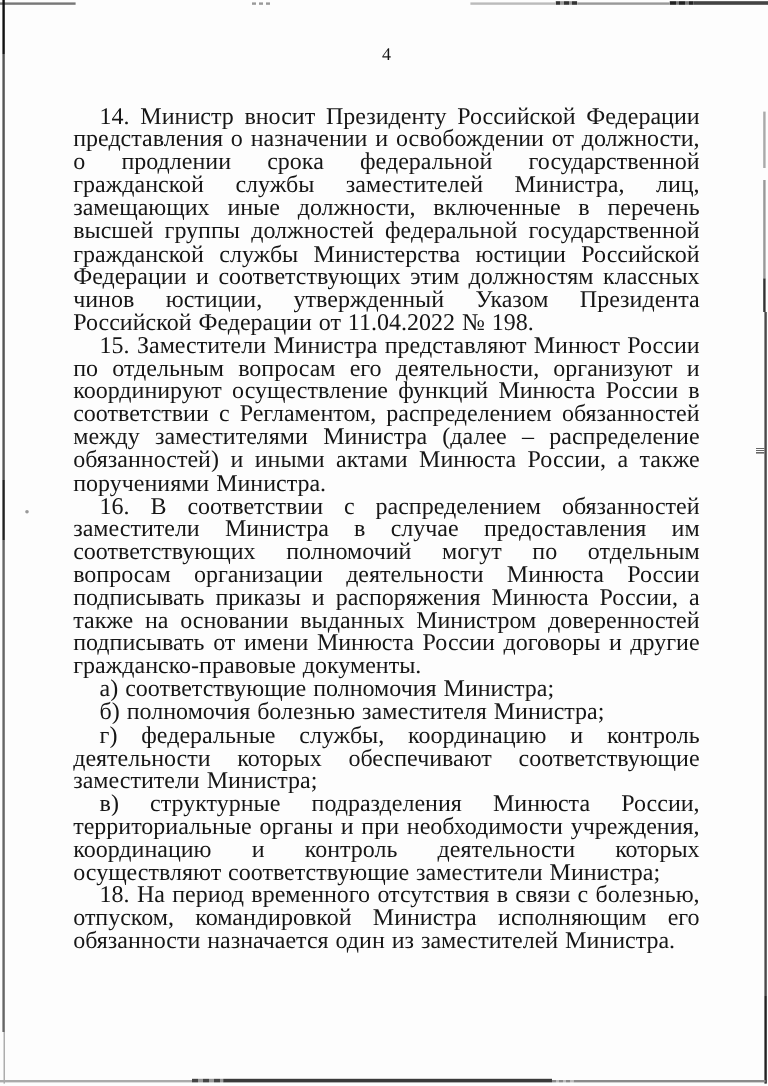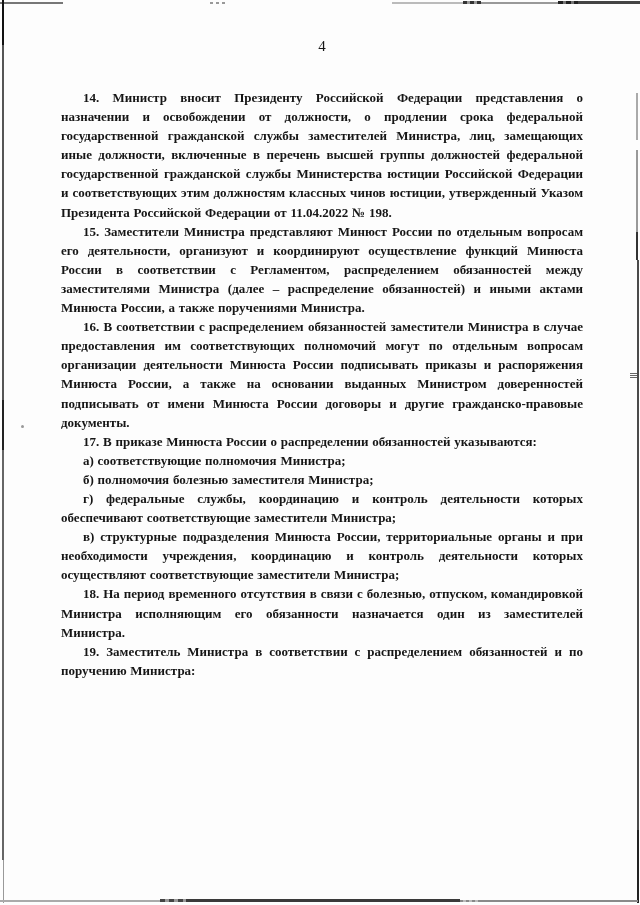--- a/index.html
+++ b/index.html
@@ -18,24 +18,23 @@
     left: 61px;
     width: 522px;
     text-align: center;
     font-size: 15px;
   }
   .body-text {
     position: absolute;
     left: 61px;
     top: 88px;
     width: 522px;
-    font-size: 13px;
+    font-size: 20px;
     line-height: 19.1px;
     text-align: justify;
-    font-weight: bold;
   }
   .body-text p {
     margin: 0;
     padding: 0;
     text-indent: 22px;
     word-spacing: 0.04em;
   }
   
   .art { position: absolute; pointer-events: none; }
   .t1 { left:0; top:2px; width:63px; height:2px; background:#777; }
@@ -73,27 +72,25 @@
 <body>
 
 <div class="page">
 
   <div class="page-number">4</div>
 
   <div class="body-text">
     <p>14. Министр вносит Президенту Российской Федерации представления о назначении и освобождении от должности, о продлении срока федеральной государственной гражданской службы заместителей Министра, лиц, замещающих иные должности, включенные в перечень высшей группы должностей федеральной государственной гражданской службы Министерства юстиции Российской Федерации и соответствующих этим должностям классных чинов юстиции, утвержденный Указом Президента Российской Федерации от 11.04.2022 № 198.</p>
     <p>15. Заместители Министра представляют Минюст России по отдельным вопросам его деятельности, организуют и координируют осуществление функций Минюста России в соответствии с Регламентом, распределением обязанностей между заместителями Министра (далее – распределение обязанностей) и иными актами Минюста России, а также поручениями Министра.</p>
     <p>16. В соответствии с распределением обязанностей заместители Министра в случае предоставления им соответствующих полномочий могут по отдельным вопросам организации деятельности Минюста России подписывать приказы и распоряжения Минюста России, а также на основании выданных Министром доверенностей подписывать от имени Минюста России договоры и другие гражданско-правовые документы.</p>
-    <p>17. В приказе Минюста России о распределении обязанностей указываются:</p>
     <p>а) соответствующие полномочия Министра;</p>
     <p>б) полномочия болезнью заместителя Министра;</p>
     <p>г) федеральные службы, координацию и контроль деятельности которых обеспечивают соответствующие заместители Министра;</p>
     <p>в) структурные подразделения Минюста России, территориальные органы и при необходимости учреждения, координацию и контроль деятельности которых осуществляют соответствующие заместители Министра;</p>
     <p>18. На период временного отсутствия в связи с болезнью, отпуском, командировкой Министра исполняющим его обязанности назначается один из заместителей Министра.</p>
-    <p>19. Заместитель Министра в соответствии с распределением обязанностей и по поручению Министра:</p>
   </div>
 
   <div class="art t1"></div>
   <div class="art t2"></div>
   <div class="art t3"></div>
   <div class="art t4"></div>
   <div class="art t5"></div>
   <div class="art t6"></div>
   <div class="art t7"></div>
   <div class="art l1"></div>

